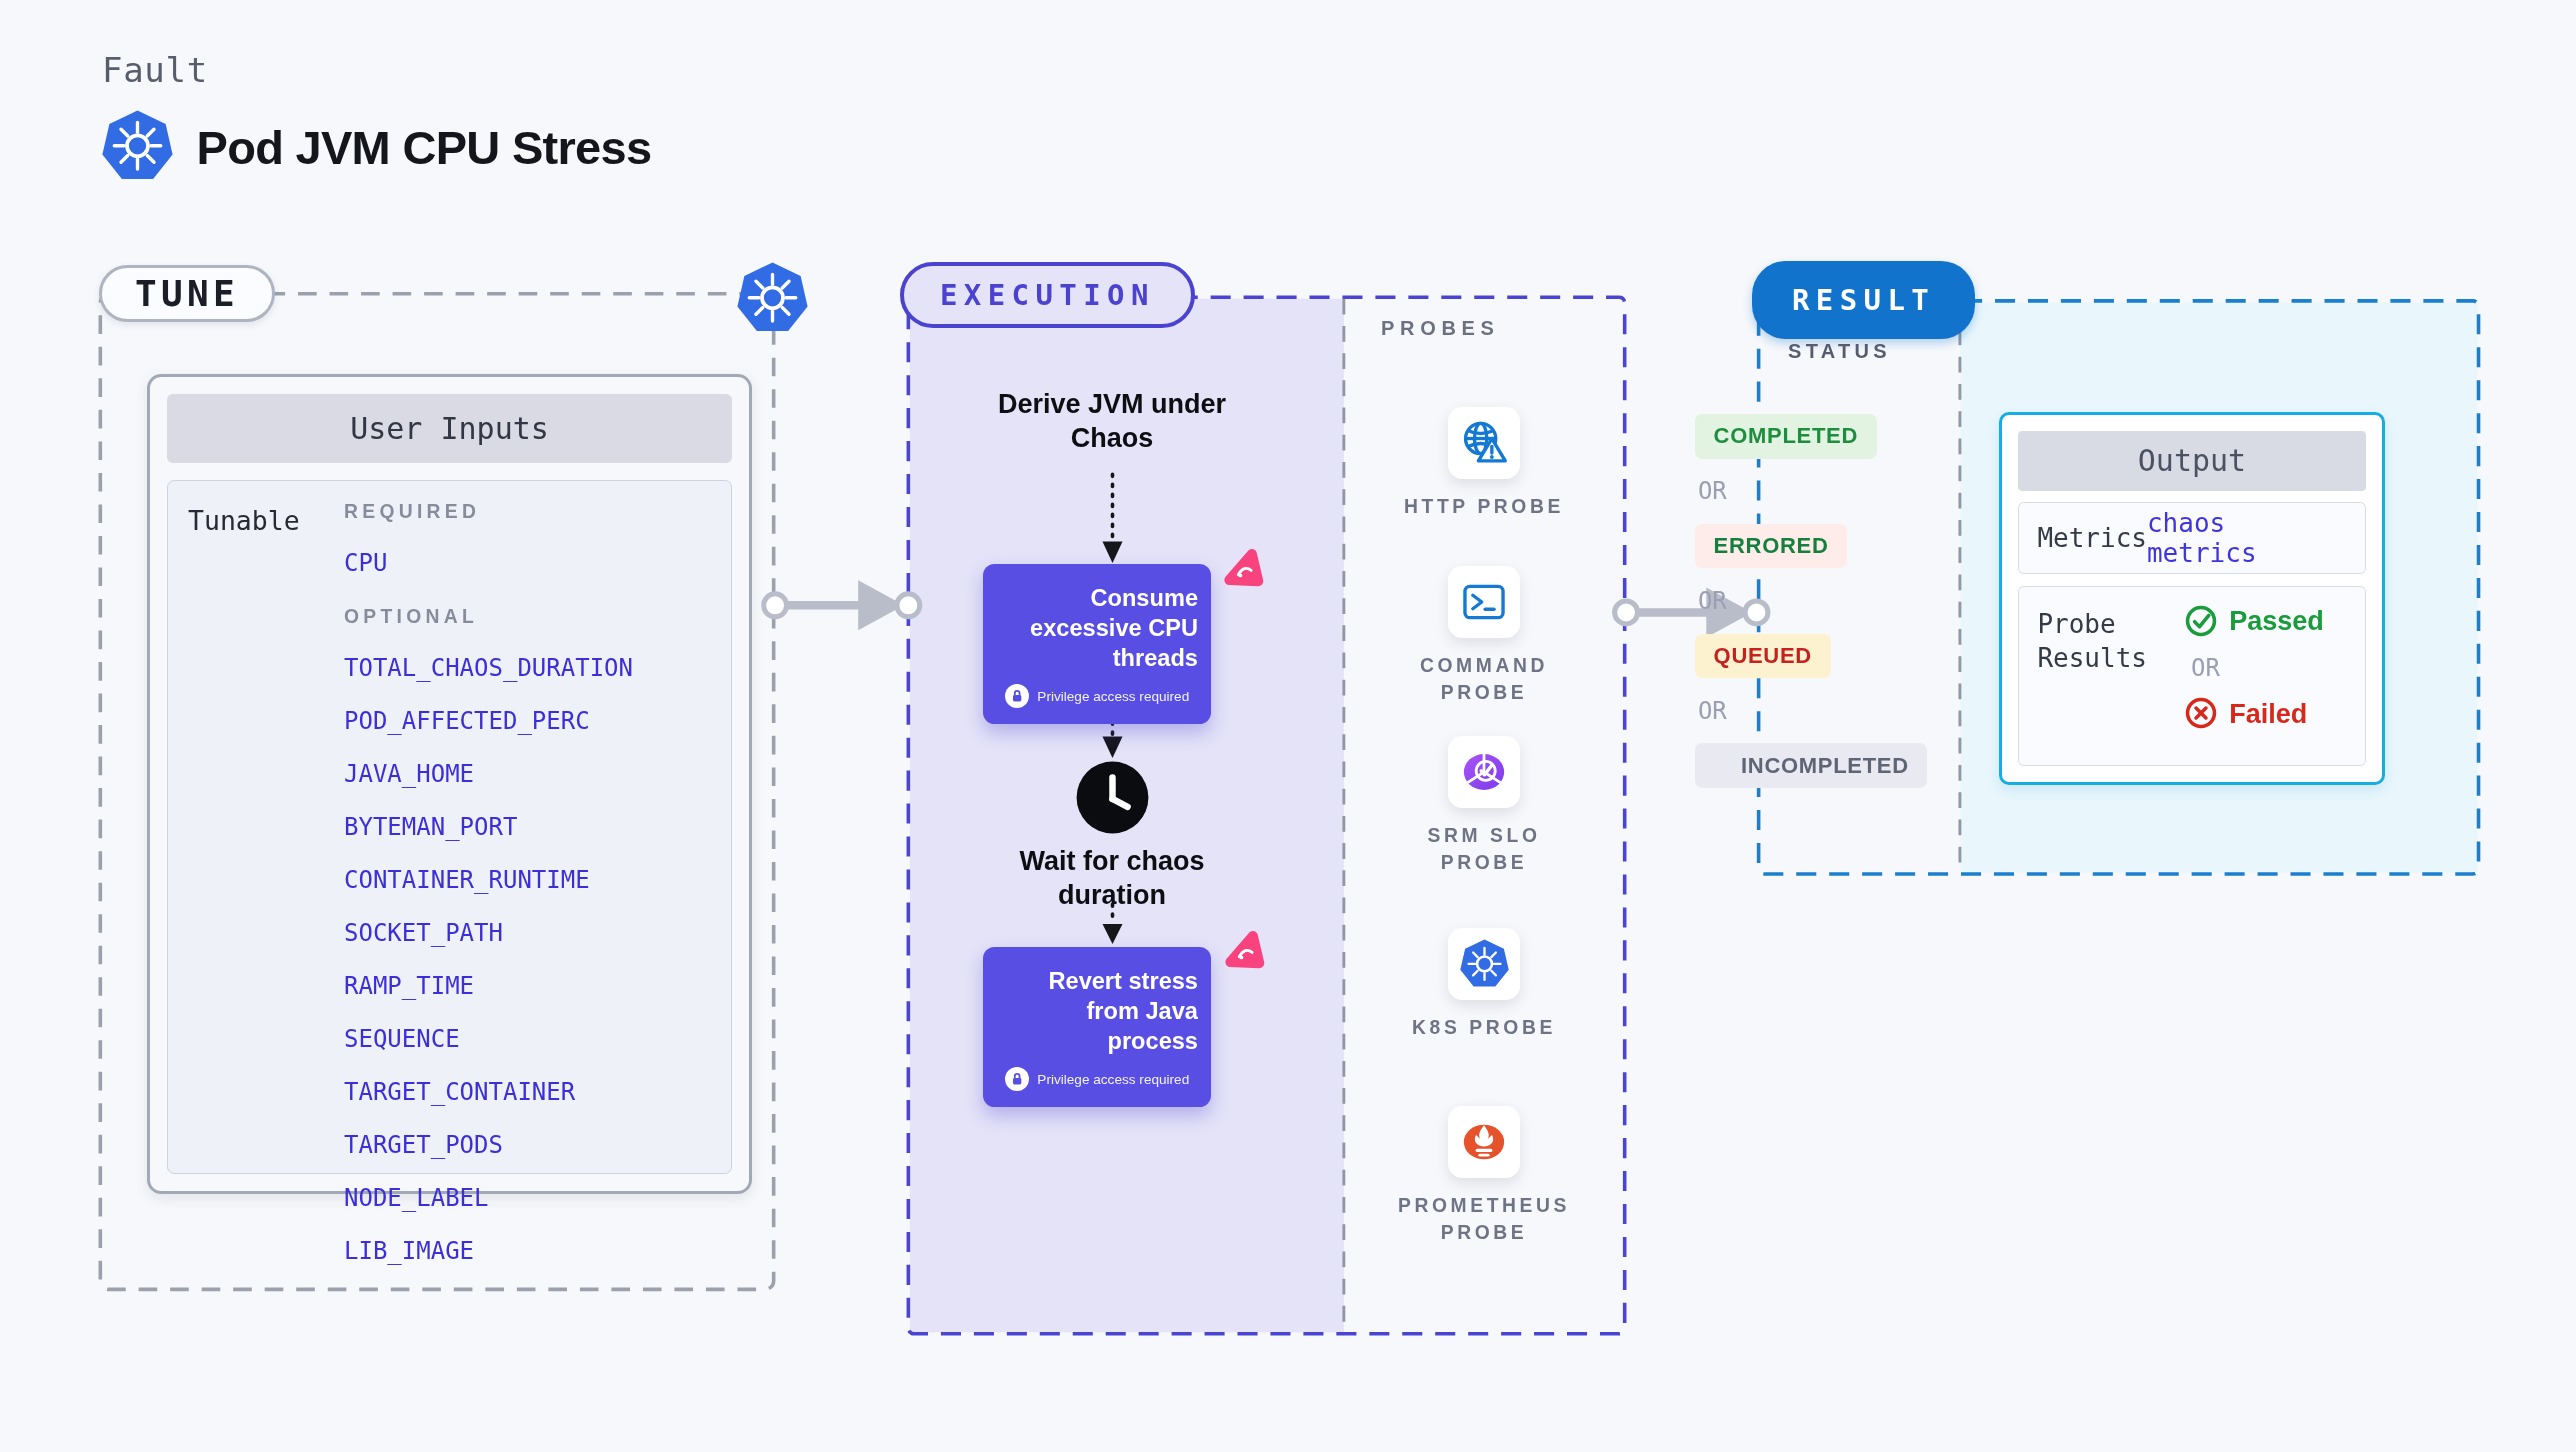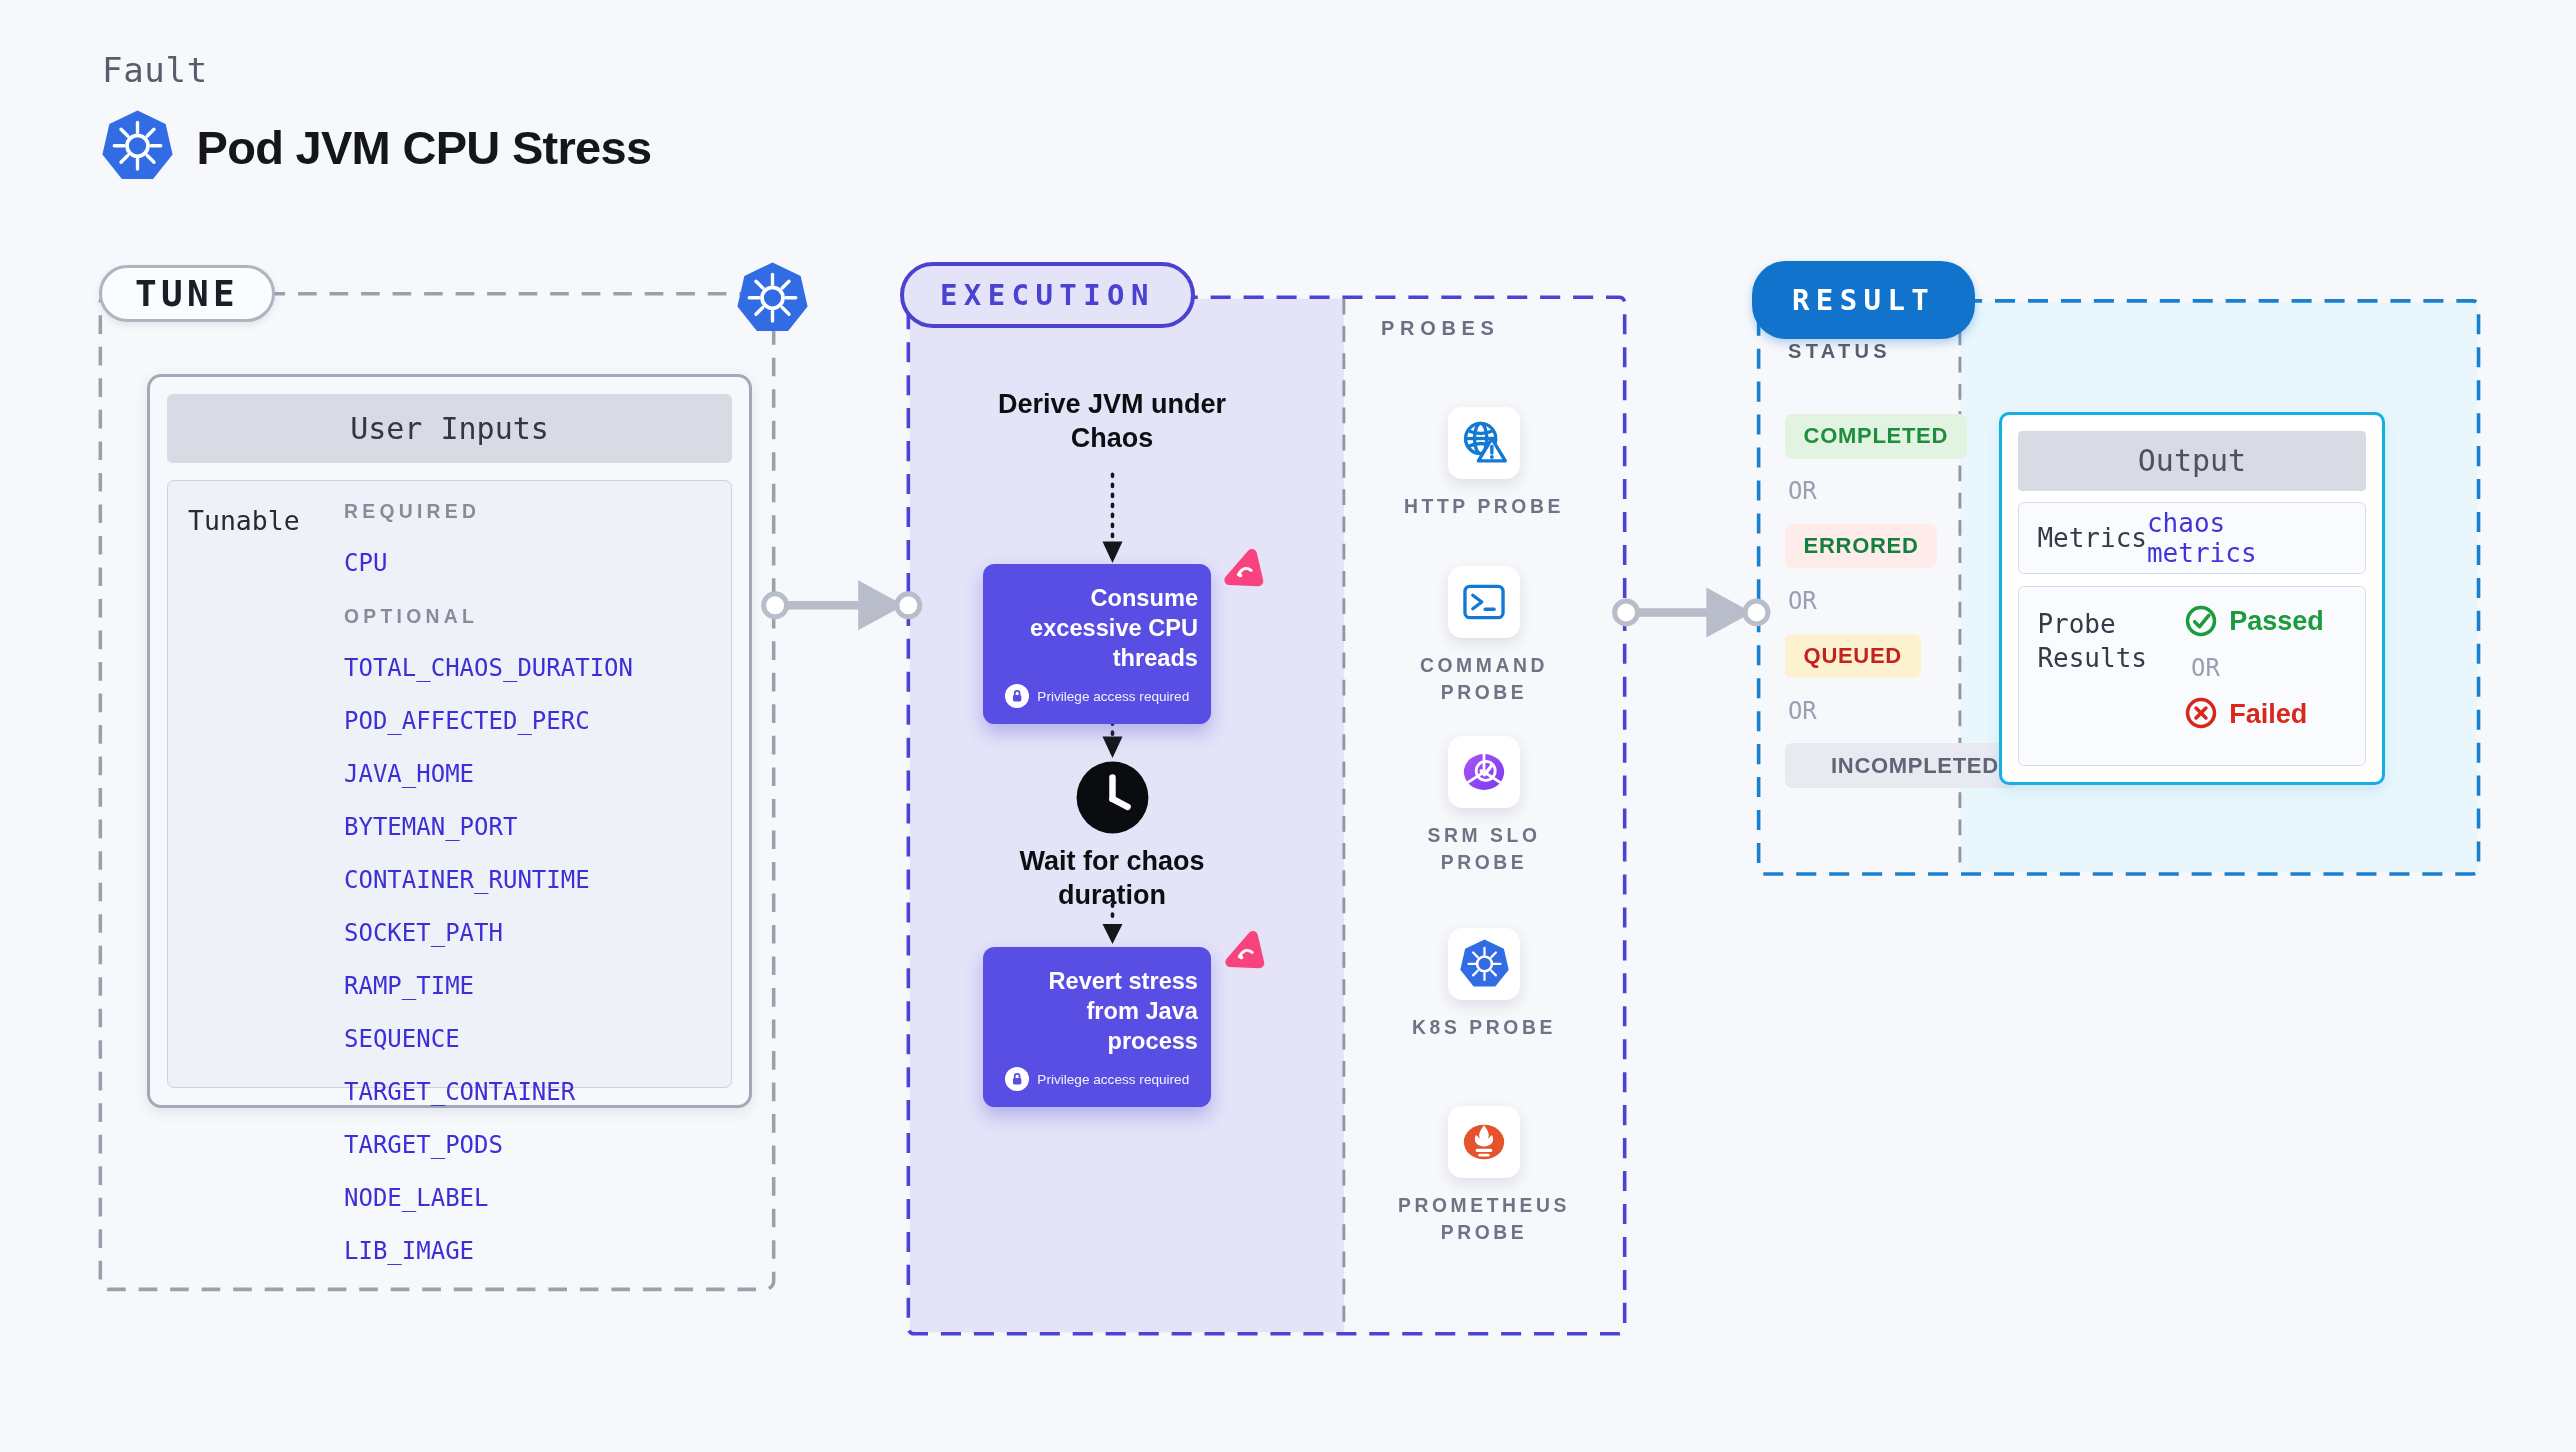--- a/index.html
+++ b/index.html
@@ -19,21 +19,21 @@
           font-family:"DejaVu Sans Mono","Liberation Mono",monospace; font-weight:bold; }
   .pill-tune { left:99px; top:265px; height:57px; padding:0 33px; background:#fbfcff;
                border:3.6px solid #aeb4c0; color:#1b1e26; font-size:36px; letter-spacing:4.3px;
                box-shadow:0 2.9px 7.2px rgba(40,50,80,.10); }
   .pill-exec { left:900px; top:262px; height:66px; padding:0 36px; background:#e4e3f8;
                border:4.3px solid #4b43cf; color:#4b43cf; font-size:29px; letter-spacing:6.4px; }
   .pill-result { left:1752px; top:261px; height:78px; padding:0 40px; background:#1273cd;
                  color:#ffffff; font-size:29px; letter-spacing:6.4px; box-shadow:0 4.3px 10px rgba(18,115,205,.3); }
 
   
-  .ui-card { left:147px; top:374px; width:605px; height:734px; background:#f7f8fc;
+  .ui-card { left:147px; top:374px; width:605px; height:820px; background:#f7f8fc;
              border:3.6px solid #a2a9b6; border-radius:14.3px; box-shadow:0 4.3px 13px rgba(60,70,100,.10); }
   .ui-header { position:absolute; left:17px; right:17px; top:17px; height:69px; background:#d9dae4;
                border-radius:5.7px; display:flex; align-items:center; justify-content:center;
                font-size:30px; color:#323744; }
   .ui-panel { position:absolute; left:17px; right:17px; top:103px; bottom:17px; background:#eff1f8;
               border:1.4px solid #ced2df; border-radius:7.2px; }
   .tunable-label { position:absolute; left:20px; top:24px; font-size:26.5px; color:#262a34; }
   .param-col { position:absolute; left:176px; top:20px; display:flex; flex-direction:column; }
   .group-label { font-size:19.3px; font-weight:bold; letter-spacing:4.3px; color:#868c9c; }
   .param { font-family:"DejaVu Sans Mono","Liberation Mono",monospace; font-size:24px; color:#3c2fd8; }
@@ -53,21 +53,21 @@
 
   
   .probes-label { left:1381px; top:317px; font-size:20px; font-weight:bold; letter-spacing:5.7px; color:#6b7182; }
   .probe { width:186px; text-align:center; }
   .probe-card { width:72px; height:72px; margin:0 auto; background:#ffffff; border-radius:14.3px;
                 box-shadow:0 5.7px 14.3px rgba(50,60,90,.12); display:flex; align-items:center; justify-content:center; }
   .probe-name { margin-top:14.3px; font-size:19.3px; font-weight:bold; letter-spacing:3.6px; color:#6e7485; line-height:27px; }
 
   
   .status-label { left:1788px; top:340px; font-size:20px; font-weight:bold; letter-spacing:4.3px; color:#575d6e; }
-  .status-col { left:1785px; top:414px; display:flex; flex-direction:column; align-items:flex-start; }
+  .status-col { left:1695px; top:414px; display:flex; flex-direction:column; align-items:flex-start; }
   .badge { display:inline-block; padding:9.3px 18.6px; border-radius:7.2px; font-size:22px; font-weight:bold; letter-spacing:0.7px; }
   .or { font-family:"DejaVu Sans Mono","Liberation Mono",monospace; font-size:24px; color:#9aa0b2; margin:18.6px 0; }
   .or-pad { margin-left:2.9px; }
 
   .output-card { left:1999px; top:412px; width:386px; height:373px; background:#ffffff;
                  border:3.6px solid #14aee4; border-radius:10px; padding:15.8px;
                  box-shadow:0 5.7px 14.3px rgba(20,120,190,.12); display:flex; flex-direction:column; gap:11.5px; }
   .out-header { height:60px; background:#d8dae4; border-radius:4.3px; display:flex; align-items:center;
                 justify-content:center; font-size:30px; color:#4c5263; }
   .out-row { background:#fafbfe; border:1.4px solid #d8dce8; border-radius:5.7px; }

